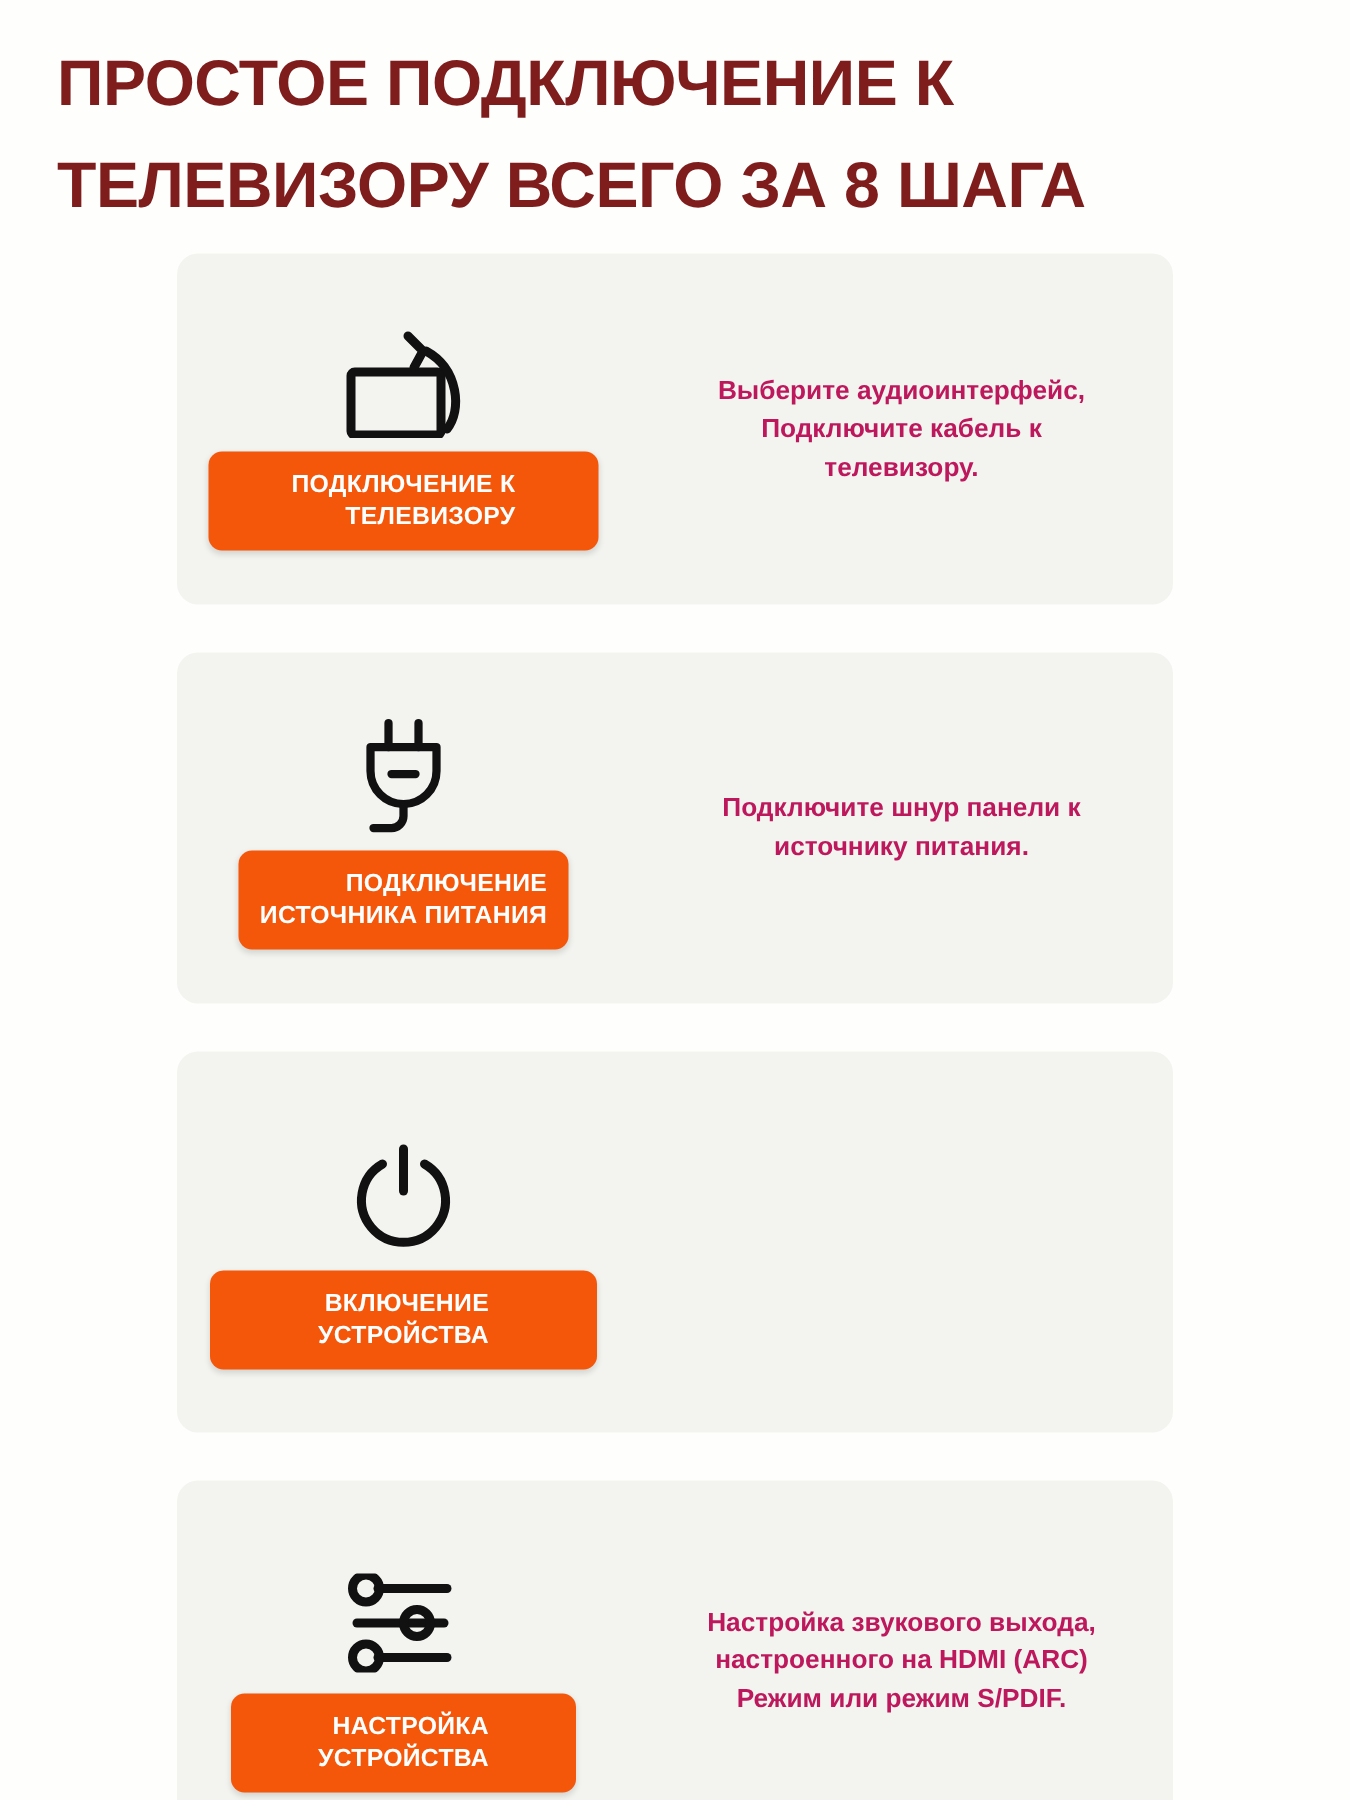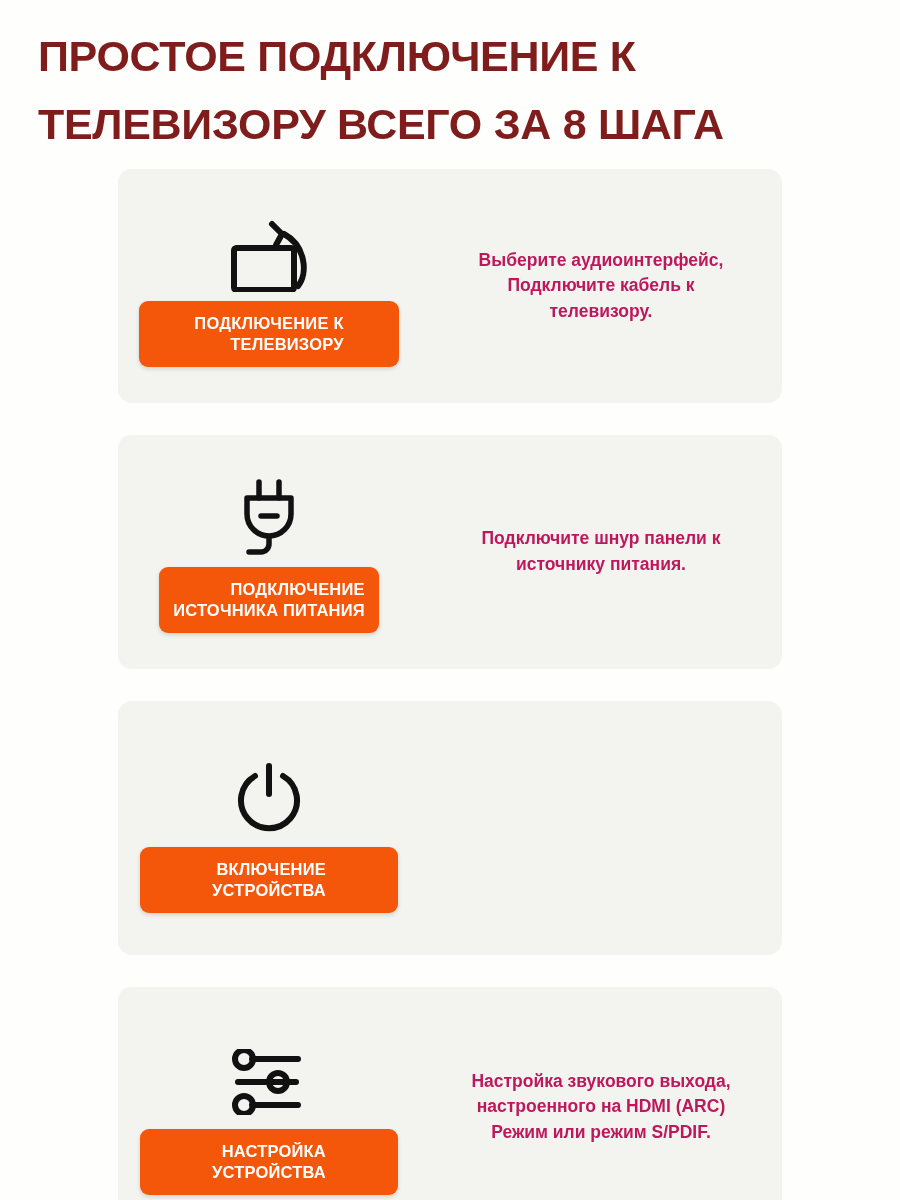--- a/index.html
+++ b/index.html
@@ -125,21 +125,21 @@
   .card-2 { height: 234px; }
   .card-2 .card-left { padding-bottom: 36px; }
   .card-2 .pill { width: 220px; }
 
   .card-3 { height: 254px; }
   .card-3 .card-left { padding-bottom: 42px; }
   .card-3 .pill { width: 258px; }
 
   .card-4 { height: 240px; }
   .card-4 .card-left { padding-bottom: 32px; }
-  .card-4 .pill { width: 258px; }
+  .card-4 .pill { width: 230px; }
 </style>
 </head>
 <body>
 
 <div class="page">
 
   <div class="title-block">
     <div class="title-line">ПРОСТОЕ ПОДКЛЮЧЕНИЕ К</div>
     <div class="title-line">ТЕЛЕВИЗОРУ ВСЕГО ЗА 8 ШАГА</div>
   </div>

